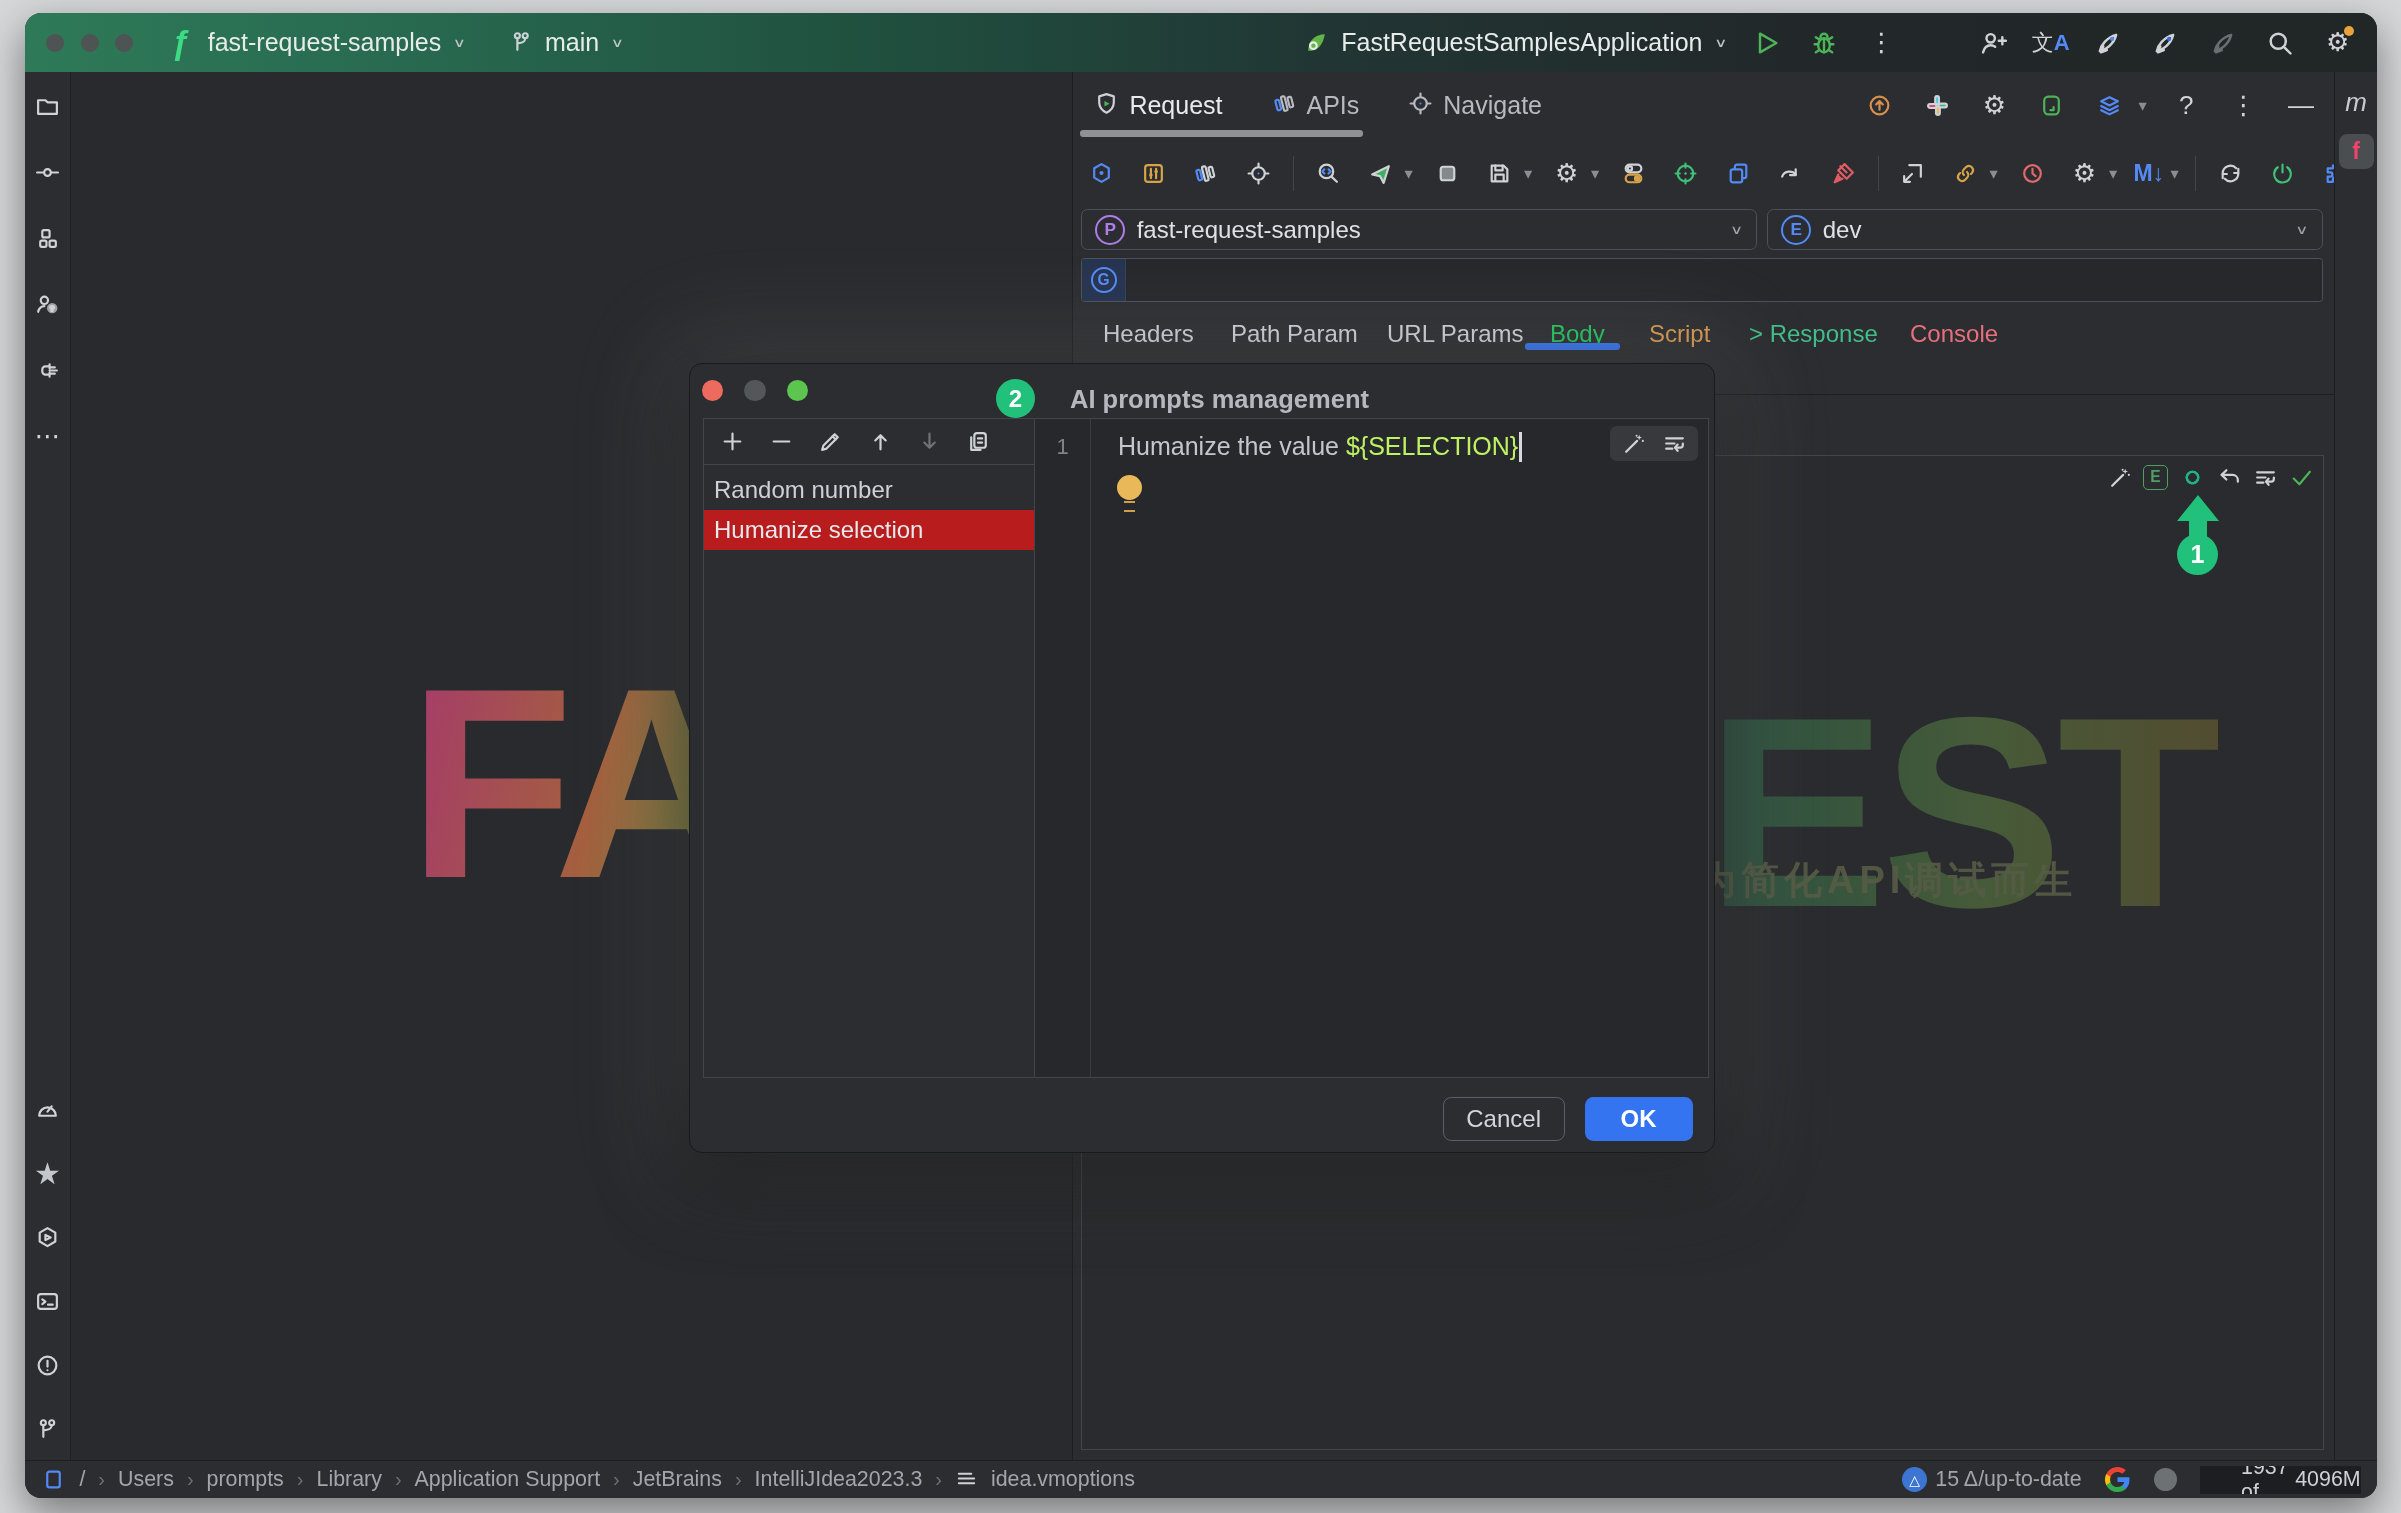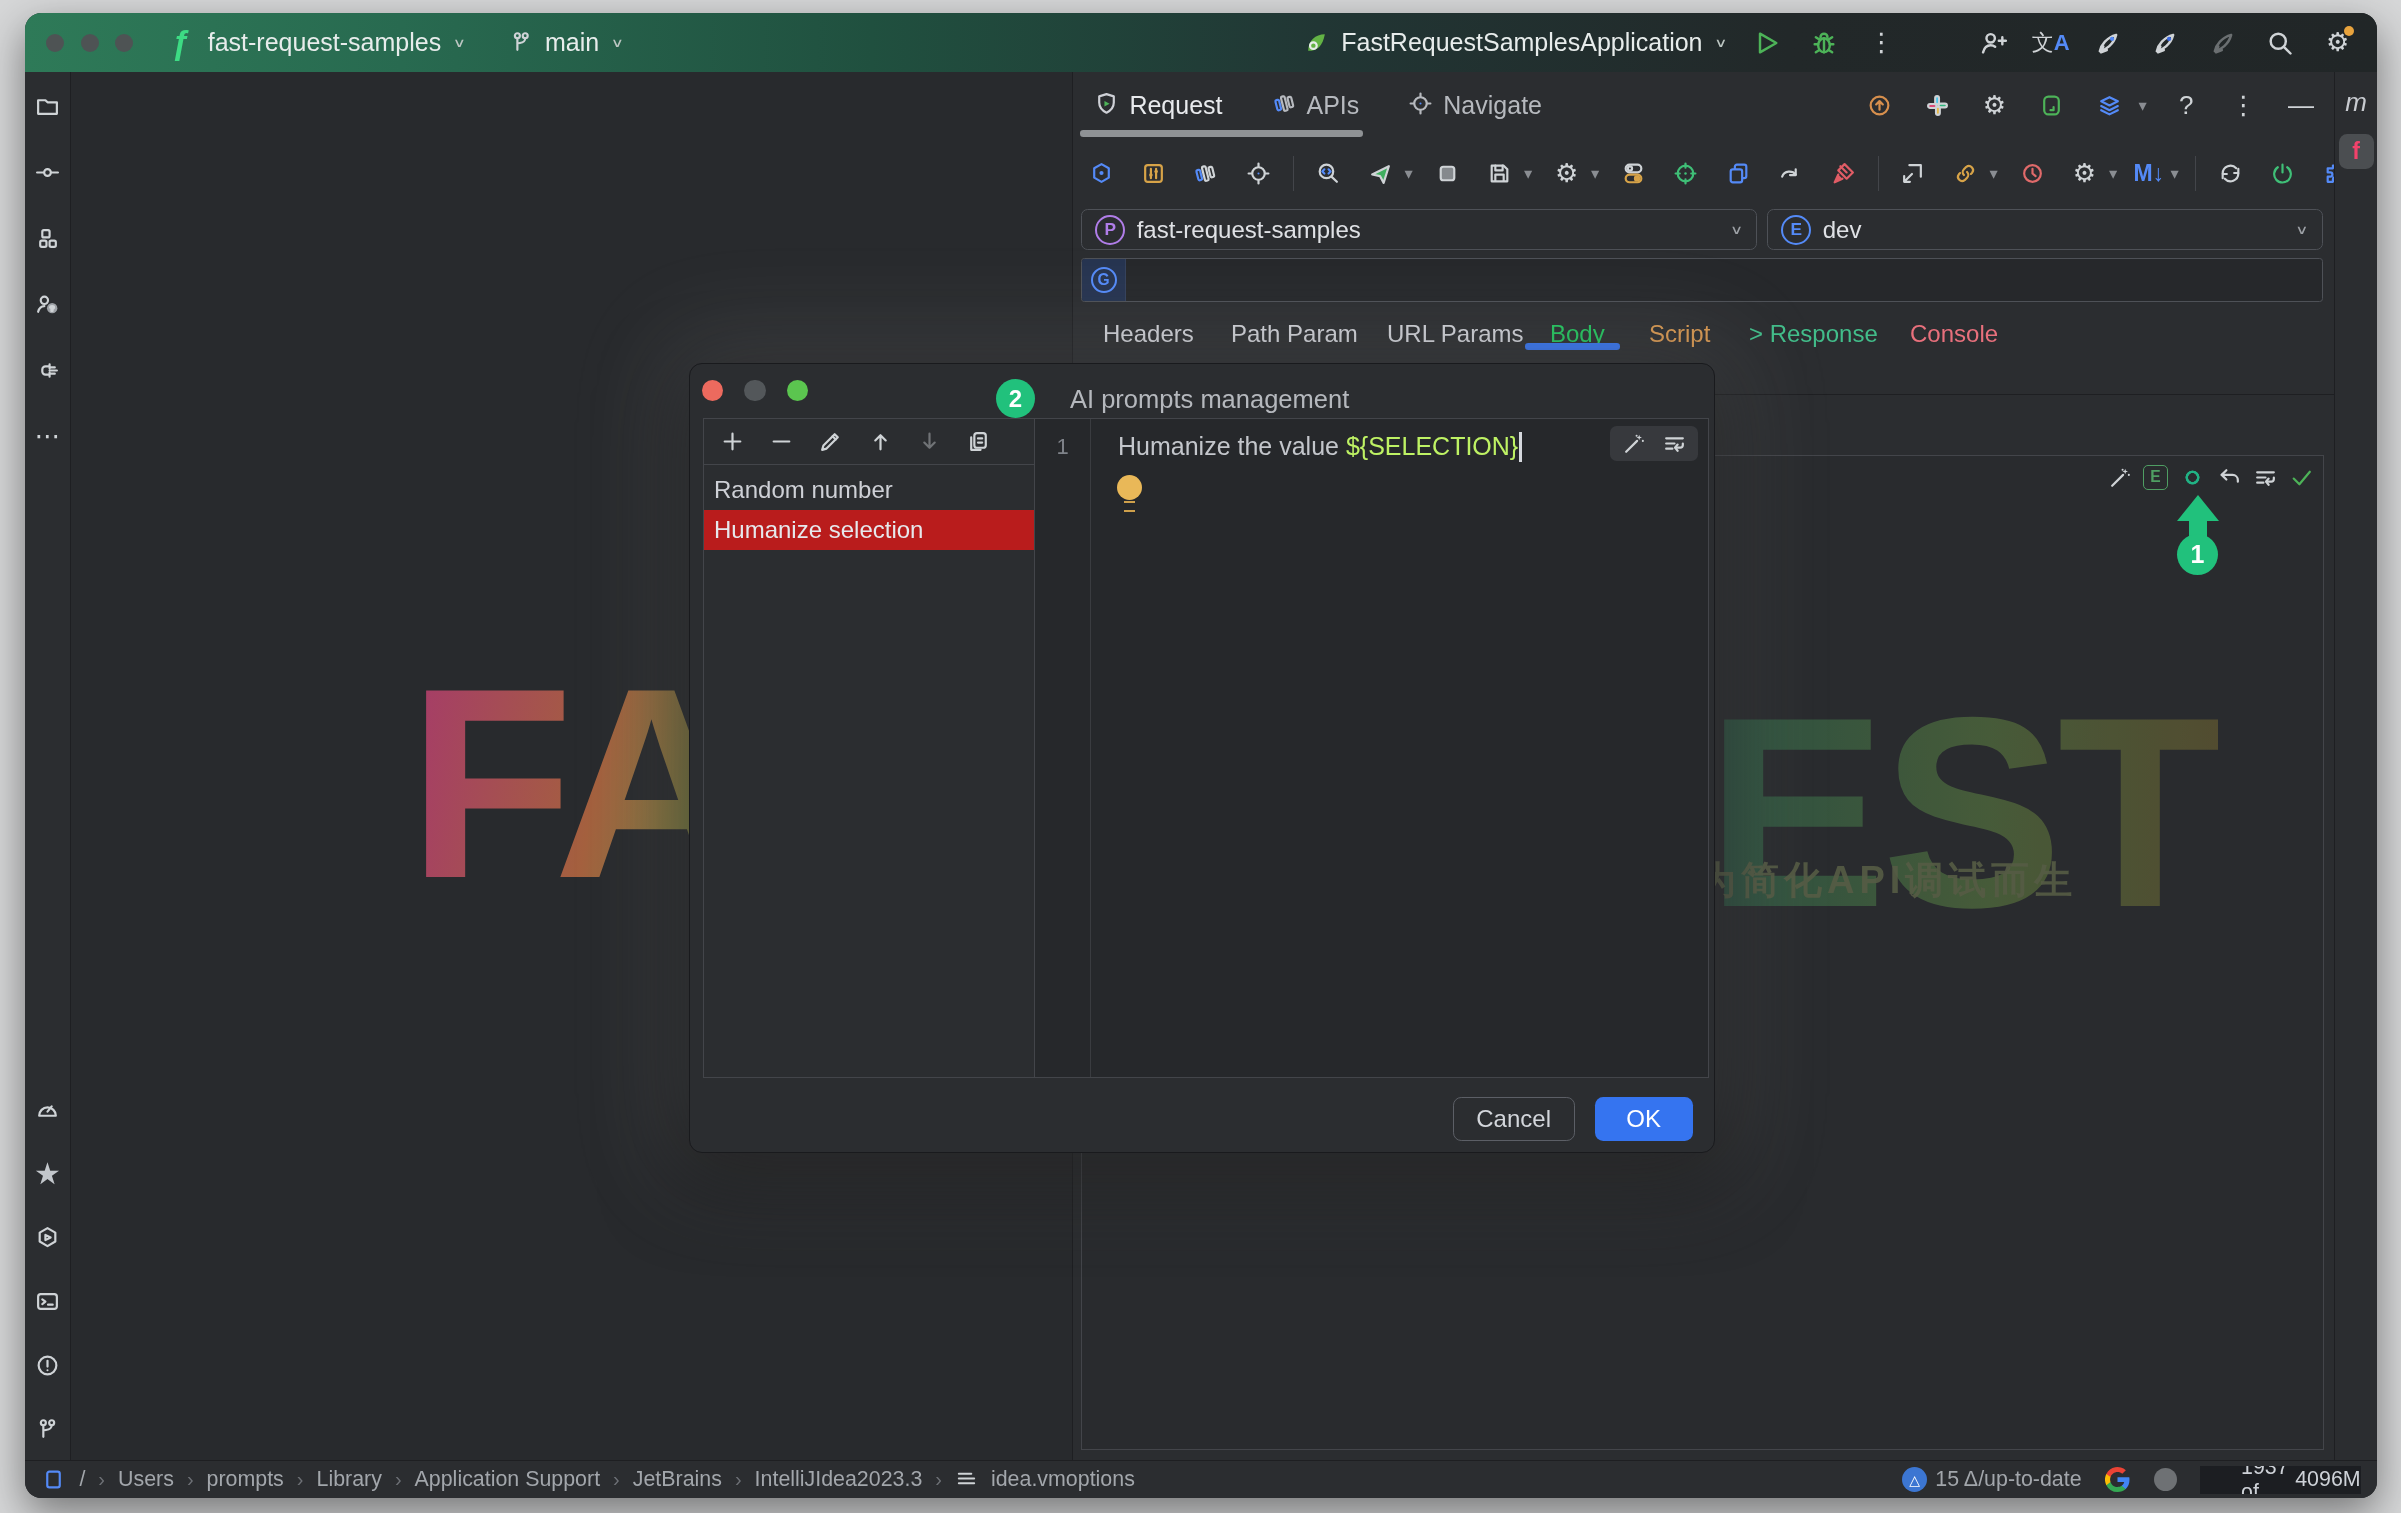--- a/index.html
+++ b/index.html
@@ -102,21 +102,21 @@
   .mem span{position:relative;z-index:1}
   
   .modal{position:absolute;left:689px;top:363px;width:1026px;height:790px;z-index:40;background:#2b2d30;
          border-radius:13px;border:0.8px solid #191a1d;
          box-shadow:0 0 99px 25px rgba(210,210,210,.14),0 25px 74px 10px rgba(0,0,0,.55)}
   .m-titlebar{height:53px;display:flex;align-items:center;padding-left:11.5px;gap:21.4px}
   .mdot{width:21.4px;height:21.4px;border-radius:50%}
   .mdot.r{background:#ec6a5e}.mdot.g{background:#53575a}.mdot.gr{background:#5bc54f}
   .m-badge{position:absolute;left:306px;top:15px;width:39px;height:39px;border-radius:50%;background:#21c17c;
            color:#fff;display:flex;align-items:center;justify-content:center;font-size:24px;font-weight:700}
-  .m-title{position:absolute;left:380px;top:21.4px;font-size:25.5px;font-weight:400;color:#b5b8bd}
+  .m-title{position:absolute;left:380px;top:21.4px;font-size:25.5px;font-weight:700;color:#b5b8bd}
   .m-left{position:absolute;left:13px;top:54px;width:332px;height:660px;border:0.8px solid #43454a;background:#2b2d30}
   .m-toolbar{height:46px;border-bottom:0.8px solid #43454a;display:flex;align-items:center;padding:0 11.5px;gap:16.4px;color:#ced0d6}
   .m-toolbar .icon{width:33px;height:33px}
   .dim{opacity:.42}
   .mlist{padding-top:5px;font-size:24px;color:#ced0d6}
   .mlist-item{height:40px;display:flex;align-items:center;padding-left:10px}
   .mlist-item.sel{background:#b91c1c;color:#e6e8ec}
   .m-editor{position:absolute;left:345px;top:54px;width:674px;height:660px;background:#26282b;
             border-top:0.8px solid #43454a;border-bottom:0.8px solid #43454a;border-right:0.8px solid #43454a}
   .gutter-line{position:absolute;left:55px;top:0;bottom:0;width:0.8px;background:#3a3c40}
@@ -126,21 +126,21 @@
   .ed-var{color:#bef264}
   .caret{display:inline-block;width:2.5px;height:30px;background:#d6d9de;vertical-align:middle;margin-left:0.8px}
   .ed-chip{position:absolute;top:6.6px;right:10px;background:#37393d;border-radius:6.6px;padding:5px 11.5px;
            display:flex;gap:15px;align-items:center;color:#ced0d6}
   .bulb{position:absolute;left:82px;top:56px;width:25px;height:35px}
   .bulb::before{content:"";position:absolute;left:0;top:0;width:25px;height:25px;border-radius:50%;background:#e9b858}
   .bulb::after{content:"";position:absolute;left:6.6px;top:26px;width:11.5px;height:6.6px;border-top:2.5px solid #cfa04b;border-bottom:2.5px solid #cfa04b}
   .m-footer{position:absolute;bottom:11.5px;right:21.4px;display:flex;gap:20px}
   .btn{height:44px;border-radius:8.2px;display:flex;align-items:center;justify-content:center;font-size:24px}
   .btn-cancel{width:122px;border:1.6px solid #5c5f66;color:#d3d6db;background:transparent}
-  .btn-ok{width:98px;background:#3574F0;color:#fff;font-weight:400}
+  .btn-ok{width:108px;background:#3574F0;color:#fff;font-weight:700}
 </style>
 </head>
 <body>
 
 <div class="screen">
  <div class="window">
 
   <div class="titlebar">
     <span class="dot"></span>
     <span class="dot"></span>

